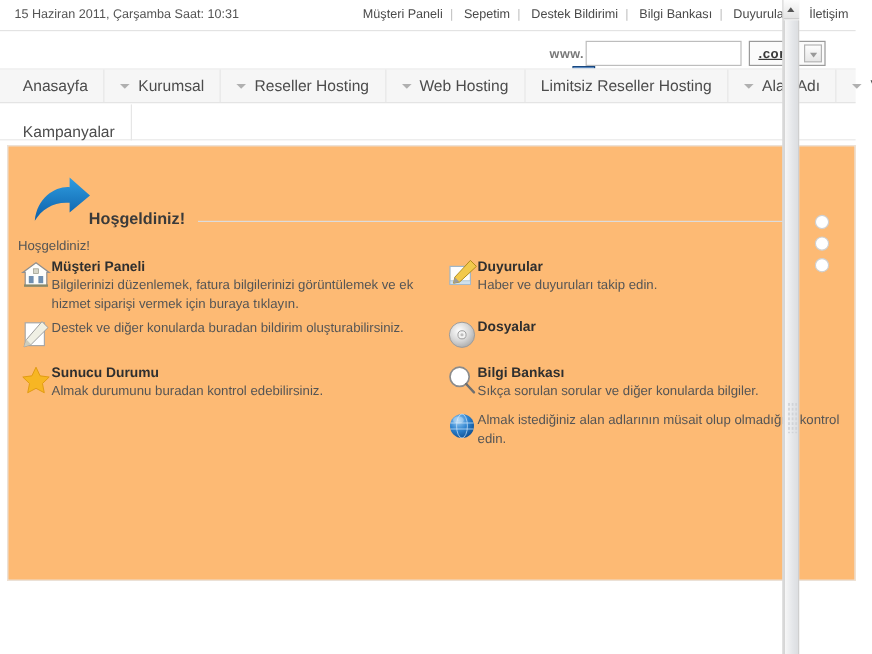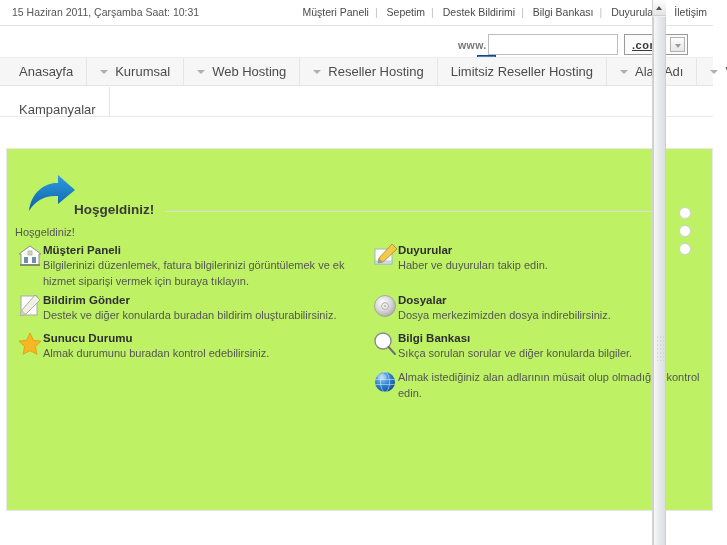--- a/index.html
+++ b/index.html
@@ -124,23 +124,23 @@
   .subnav {
     position: absolute; left: 0; top: 87px;
     width: 713px; height: 30px;
     background: #ffffff;
     border-bottom: 1px solid #e9e9e9;
   }
   .subnav .navitem { height: 30px; border-right: 1px solid #e6e6e6; align-items: flex-end; }
 
   
   .card {
-    position: absolute; left: 6px; top: 148px;
+    position: absolute; left: 6px; top: 121px;
     width: 707px; height: 363px;
-    background: #bef264;
+    background: #fdba74;
     border: 1px solid #e8e8e8;
   }
   .welcome-head {
     position: absolute; left: 10px; top: 20px;
     width: 690px; height: 52px;
   }
   .arrow-icon { position: absolute; left: 8px; top: 2px; }
   .welcome-title {
     position: absolute; left: 57px; top: 33px;
     font-size: 13.5px; font-weight: bold; color: #3a3a3a;
@@ -255,25 +255,25 @@
     <div class="navlist">
       <div class="navitem">
         <span>Anasayfa</span>
       </div>
       <div class="navitem">
         <span class="chev"></span>
         <span>Kurumsal</span>
       </div>
       <div class="navitem">
         <span class="chev"></span>
+        <span>Reseller Hosting</span>
+      </div>
+      <div class="navitem">
+        <span class="chev"></span>
         <span>Web Hosting</span>
-      </div>
-      <div class="navitem">
-        <span class="chev"></span>
-        <span>Reseller Hosting</span>
       </div>
       <div class="navitem">
         <span>Limitsiz Reseller Hosting</span>
       </div>
       <div class="navitem">
         <span class="chev"></span>
         <span>Alan Adı</span>
       </div>
       <div class="navitem">
         <span class="chev"></span>
@@ -334,21 +334,20 @@
 
       <div class="feature">
         <span class="ficon">
           <svg width="26" height="26" viewBox="0 0 26 26">
             <rect x="4" y="3" width="16" height="19" fill="#ffffff" stroke="#a8a8a8" stroke-width="1"></rect>
             <path d="M5 21 L20 5" stroke="#c9c9c9" stroke-width="1.4"></path>
             <path d="M18 2 L23 7 L9 21 L3 23 L5 17 Z" fill="#f0f0e4" stroke="#9a9a9a" stroke-width=".8"></path>
             <path d="M3 23 L5 17 L9 21 Z" fill="#cdcdbd"></path>
           </svg>
         </span>
-        <div class="ftitle">Bildirim Gönder</div>
         <div class="fdesc">Destek ve diğer konularda buradan bildirim oluşturabilirsiniz.</div>
       </div>
 
 
       <div class="feature">
         <span class="ficon">
           <svg width="26" height="26" viewBox="0 0 26 26">
             <path d="M13 2 L16.4 9.2 L24 10.2 L18.4 15.6 L19.9 23.3 L13 19.6 L6.1 23.3 L7.6 15.6 L2 10.2 L9.6 9.2 Z" fill="#f7b623" stroke="#e09a10" stroke-width=".8"></path>
           </svg>
         </span>
@@ -382,21 +381,20 @@
                 <stop offset="0.55" stop-color="#d8d8d8"></stop>
                 <stop offset="1" stop-color="#a9a9a9"></stop>
               </radialGradient>
             </defs>
             <circle cx="13" cy="13" r="10.5" fill="url(#gD)" stroke="#9a9a9a" stroke-width=".8"></circle>
             <circle cx="13" cy="13" r="3.4" fill="#f2f2f2" stroke="#9a9a9a" stroke-width=".8"></circle>
             <circle cx="13" cy="13" r="1.3" fill="#bdbdbd"></circle>
           </svg>
         </span>
         <div class="ftitle">Dosyalar</div>
-        <div class="fdesc">Dosya merkezimizden dosya indirebilirsiniz.</div>
       </div>
 
       <div class="feature">
         <span class="ficon">
           <svg width="26" height="26" viewBox="0 0 26 26">
             <circle cx="11" cy="10" r="8" fill="#ffffff" stroke="#8c8c8c" stroke-width="1.4"></circle>
             <path d="M16.5 16 L23 23" stroke="#6f6f6f" stroke-width="2" stroke-linecap="round"></path>
           </svg>
         </span>
         <div class="ftitle">Bilgi Bankası</div>

